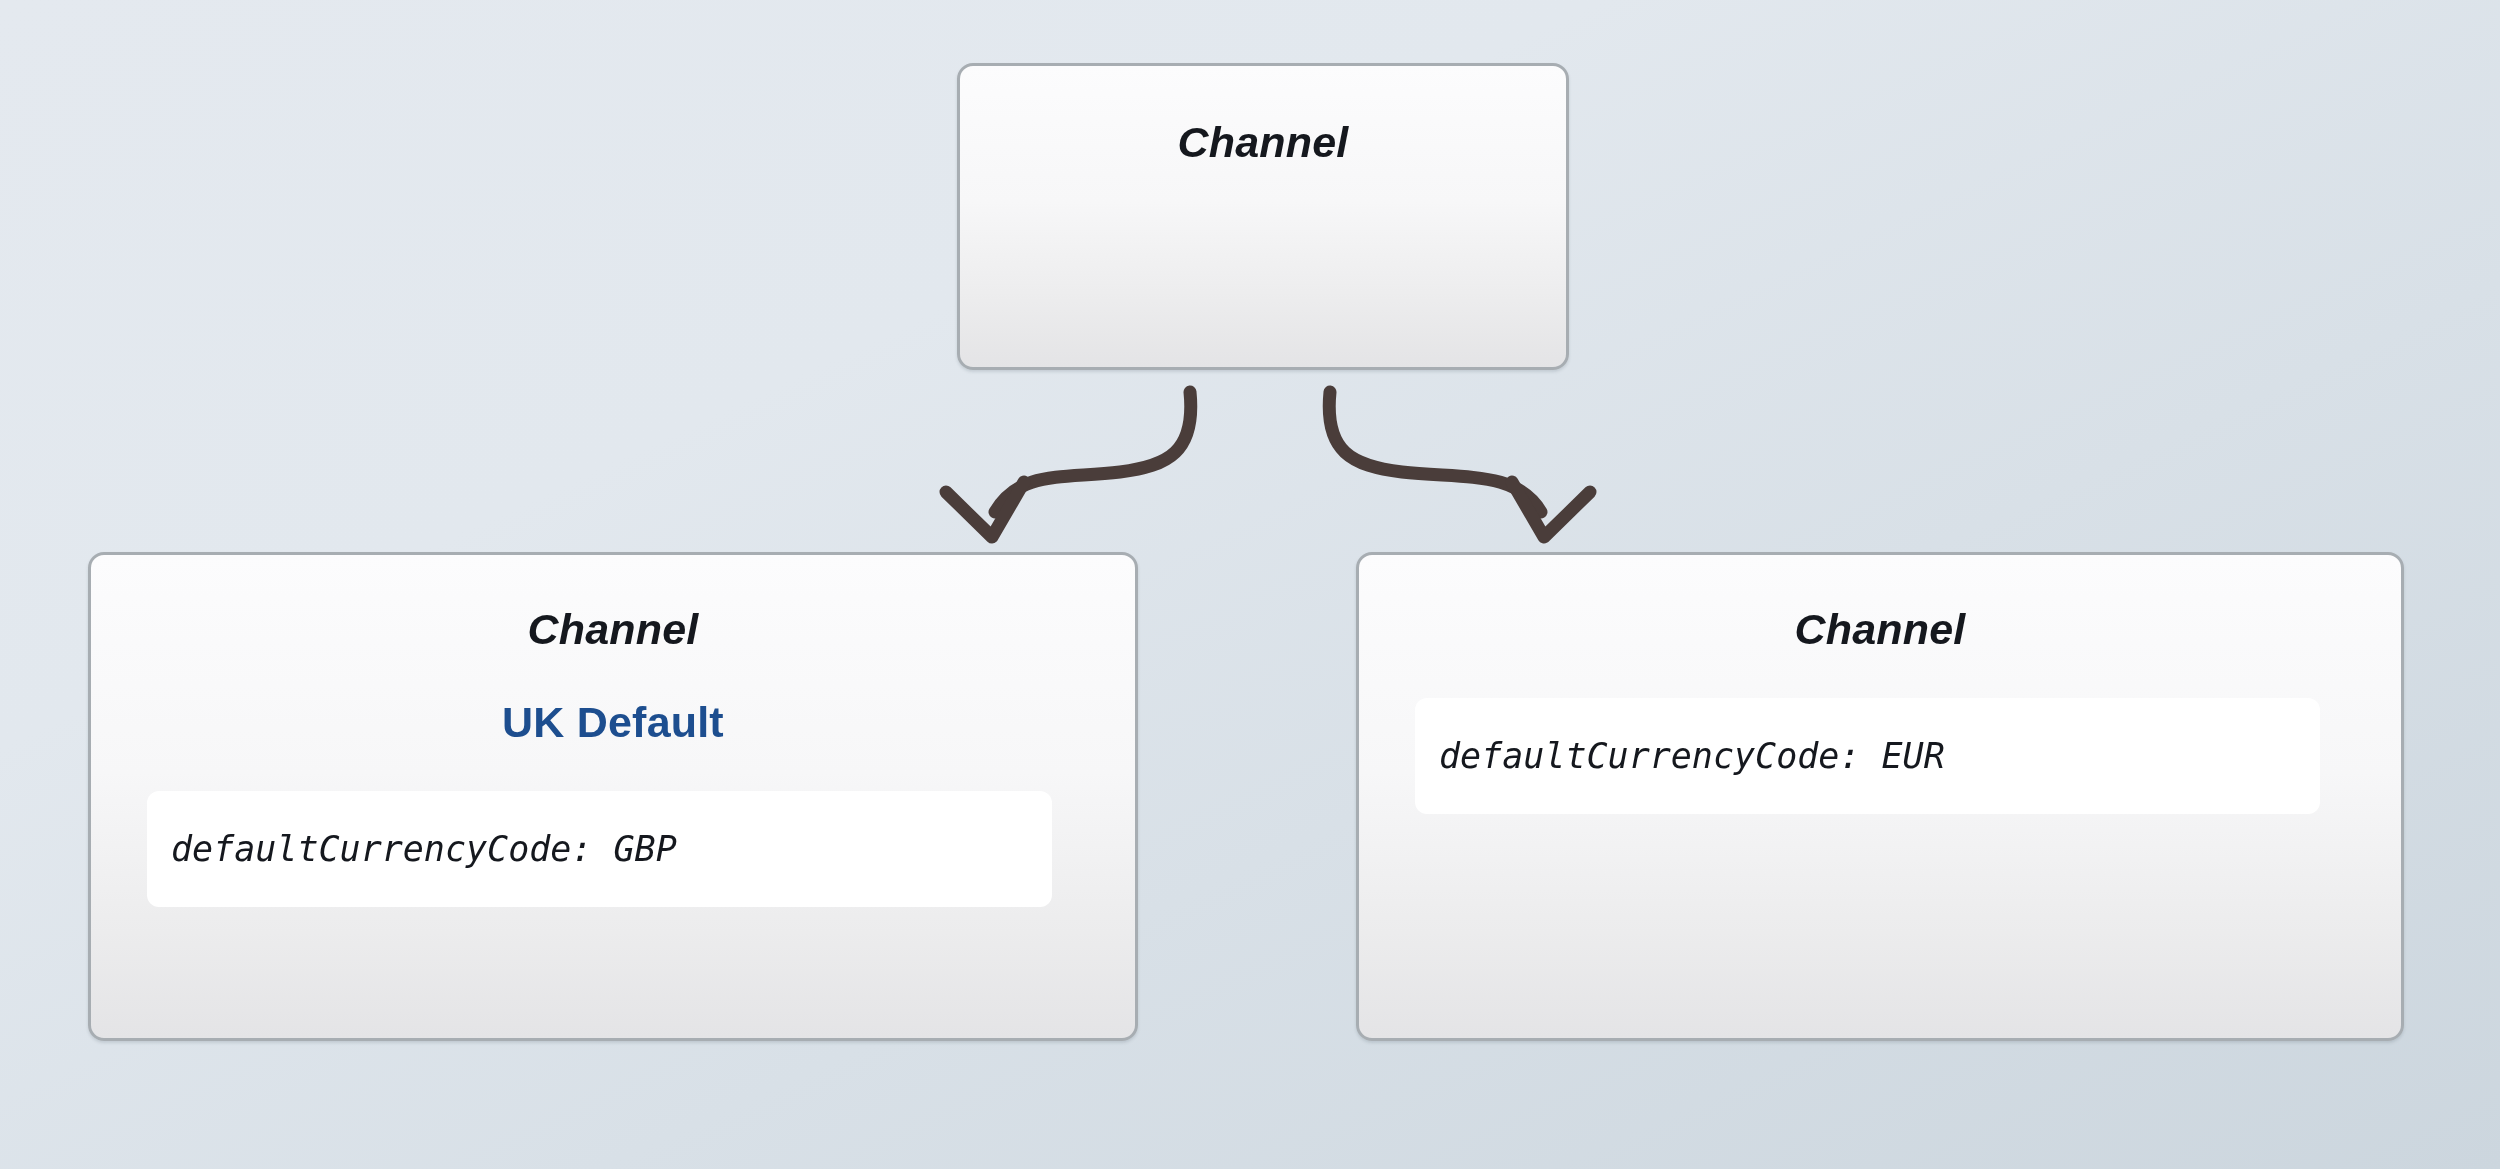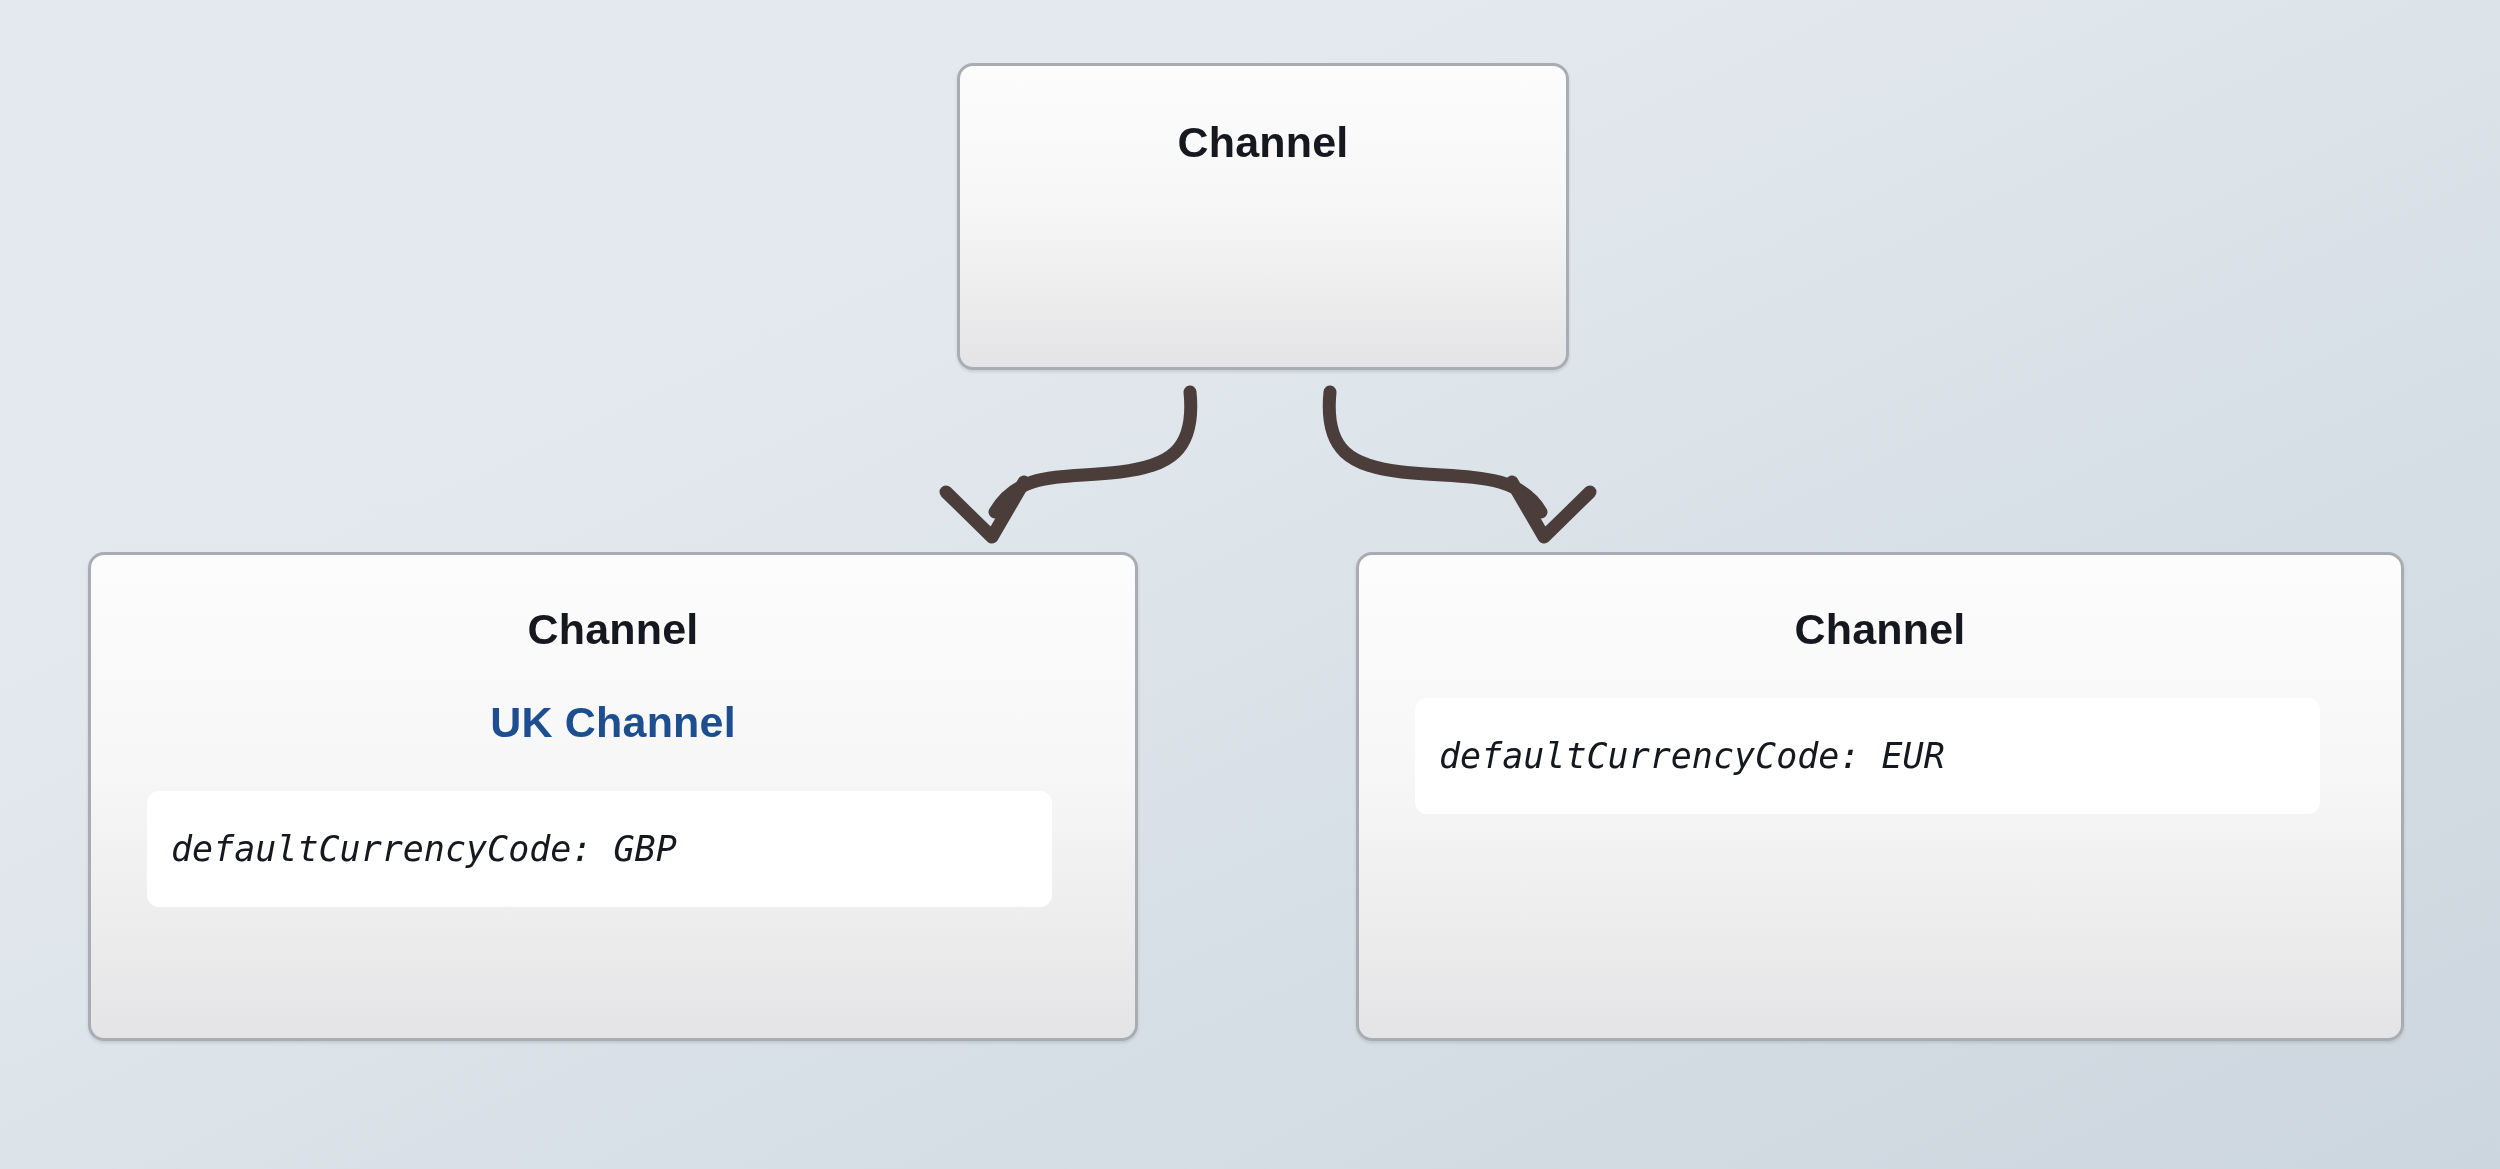--- a/index.html
+++ b/index.html
@@ -42,20 +42,21 @@
     flex-direction: column;
     align-items: center;
   }
 
   .node-type {
     color: #15181e;
     font-weight: bold;
     letter-spacing: 0.2px;
     text-align: center;
     white-space: nowrap;
+    font-style: italic;
   }
 
   .node-title {
     color: #1d4e8f;
     font-weight: bold;
     letter-spacing: 0.2px;
     text-align: center;
     white-space: nowrap;
   }
 
@@ -154,21 +155,21 @@
       </g>
     </g>
   </svg>
 
   <div class="node" id="node-root">
     <div class="node-type">Channel</div>
   </div>
 
   <div class="node child-node" id="node-uk">
     <div class="node-type">Channel</div>
-    <div class="node-title">UK Channel</div>
+    <div class="node-title">UK Default</div>
     <div class="prop-chip">defaultCurrencyCode: GBP</div>
   </div>
 
   <div class="node child-node" id="node-germany">
     <div class="node-type">Channel</div>
     <div class="prop-chip">defaultCurrencyCode: EUR</div>
   </div>
 
 </div>
 

